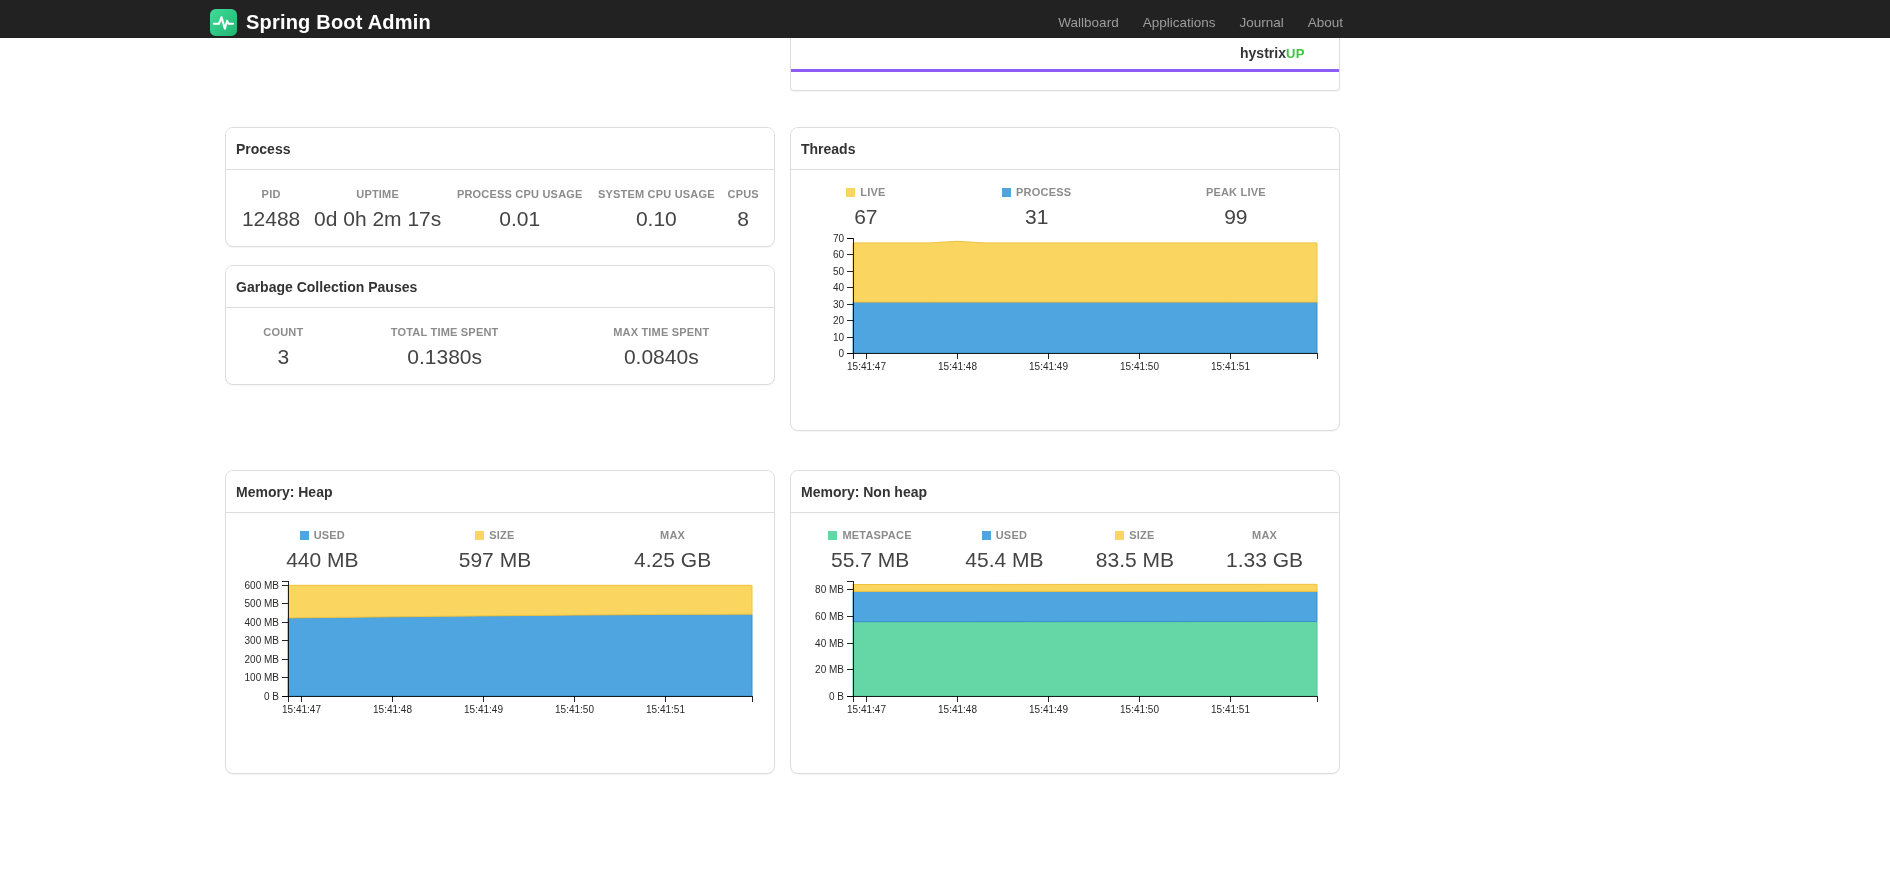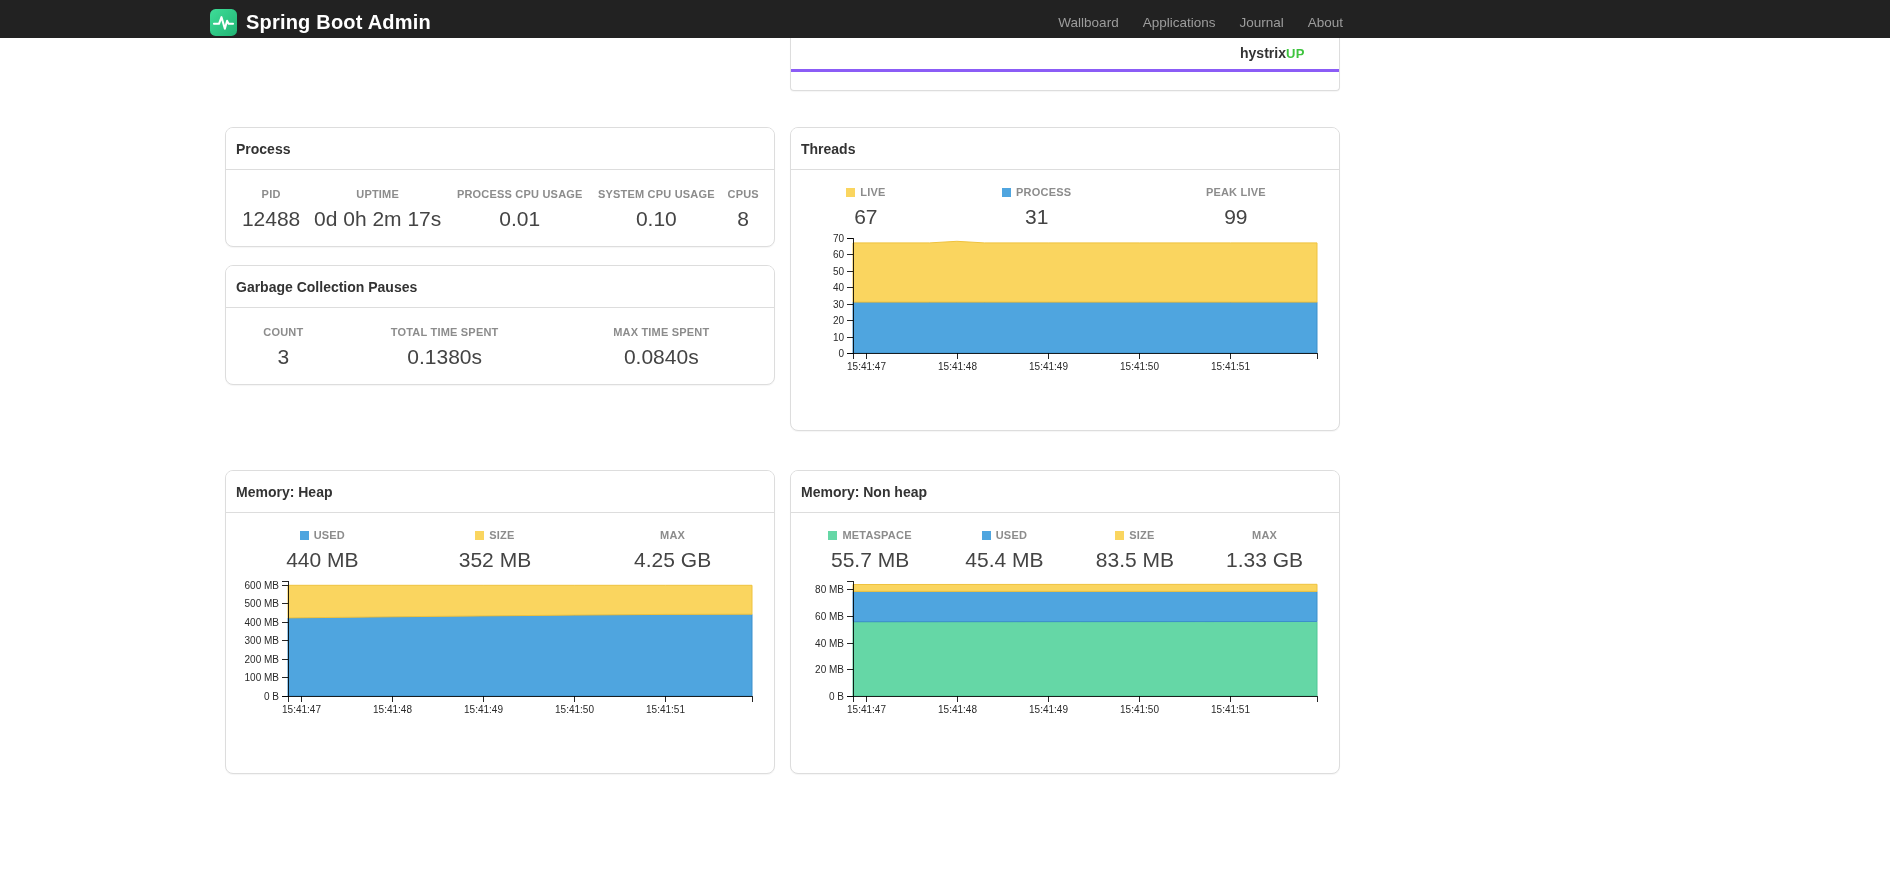--- a/index.html
+++ b/index.html
@@ -203,21 +203,21 @@
         <div class="panel-body">
           <table class="kv legend">
             <tbody>
                 <tr>
               <th><span class="sw" style="background-color: rgb(79, 165, 223);"></span><span>USED</span></th>
               <th><span class="sw" style="background-color: rgb(250, 213, 95);"></span><span>SIZE</span></th>
               <th><span>MAX</span></th>
             </tr>
             <tr>
               <td>440 MB</td>
-              <td>352 MB</td>
+              <td>597 MB</td>
               <td>4.25 GB</td>
             </tr>
           </tbody>
             </table>
           <svg class="chart" width="528" height="146" viewBox="0 0 528 146">
               <path d="M52.0,41.9L155.9,40.8L247.1,39.9L338.2,39.1L429.4,38.4L516.0,38.2L516.0,120.0L429.4,120.0L338.2,120.0L247.1,120.0L155.9,120.0L52.0,120.0Z" fill="#4FA5DF" stroke="#3C8FCB" stroke-width="1"></path>
               <path d="M52.0,9.3L155.9,9.3L247.1,9.3L338.2,9.3L429.4,9.3L516.0,9.3L516.0,38.2L429.4,38.4L338.2,39.1L247.1,39.9L155.9,40.8L52.0,41.9Z" fill="#FAD55F" stroke="#EFC23E" stroke-width="1"></path>
               <path d="M46,5.5H52.5V120.5H46" class="axis-line"></path>
               <path d="M52.5,126V120.5H516.5V126" class="axis-line"></path>
               <line x1="46" x2="52" y1="120.5" y2="120.5" class="axis-line"></line>

